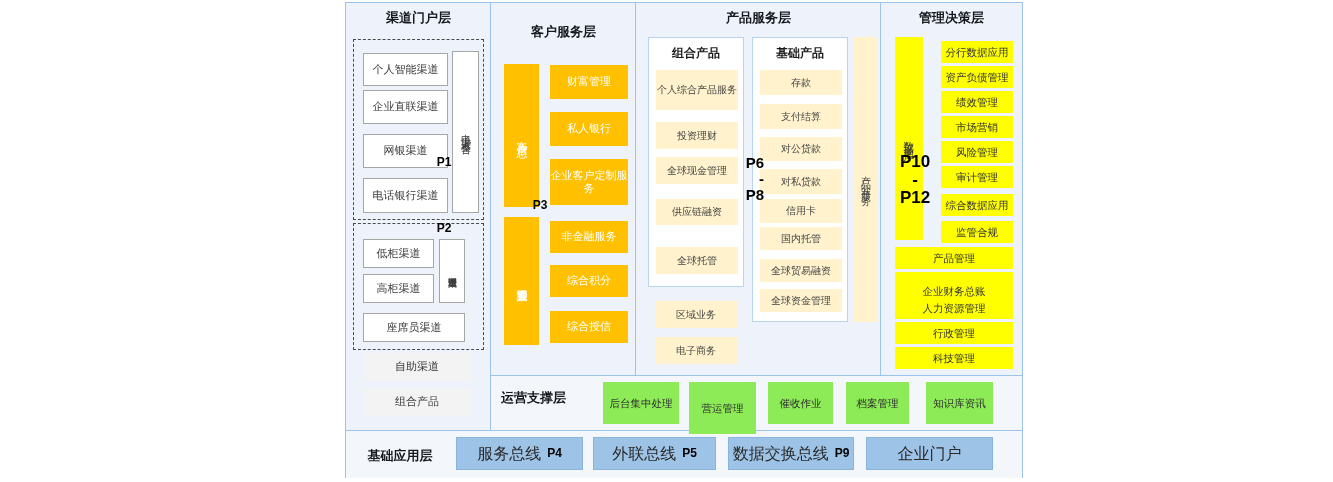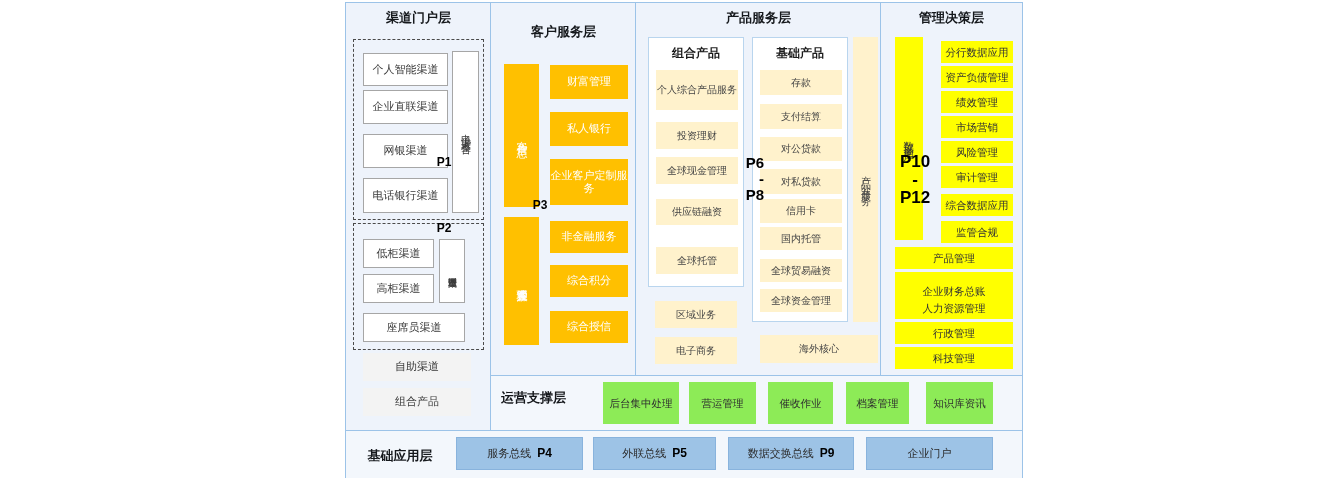--- a/index.html
+++ b/index.html
@@ -21,21 +21,21 @@
   .bbox{background:#9dc3e6;border:1px solid #88b3dd;color:#2a2a2a;}
   .panel{position:absolute;background:#fff;border:1px solid #b9d5ee;box-sizing:border-box;z-index:2;}
   .panel-h{position:absolute;top:7px;left:0;width:100%;text-align:center;font-weight:bold;
            font-size:12px;color:#1b1b1b;}
   .dash{position:absolute;border:1px dashed #4a4a4a;box-sizing:border-box;z-index:1;}
   .vtext{writing-mode:vertical-rl;text-orientation:upright;letter-spacing:2px;}
   .vtight{writing-mode:vertical-rl;text-orientation:upright;letter-spacing:0;font-size:9px;line-height:1;}
   .ptag{position:absolute;font-weight:bold;color:#000;z-index:6;text-align:center;
         font-size:12px;line-height:1.05;}
   .prange{display:flex;flex-direction:column;align-items:center;}
-  .buslabel{font-size:11px;color:#2a2a2a;}
+  .buslabel{font-size:16px;color:#2a2a2a;}
   .pbig{font-weight:bold;font-size:12px;color:#000;margin-left:6px;}
 </style>
 </head>
 <body>
 
 <div class="stage">
   <div class="diagram">
 
     <div class="sect" style="left:0;top:0;width:145px;height:427px;border-right:1px solid #9cc3e8;"></div>
     <div class="sect" style="left:145px;top:0;width:145px;height:372px;border-right:1px solid #9cc3e8;"></div>
@@ -91,21 +91,20 @@
       <div class="panel-h">基础产品</div>
       <div class="bx cbox" style="left:7px;top:32px;width:82px;height:25px;">存款</div>
       <div class="bx cbox" style="left:7px;top:66px;width:82px;height:25px;">支付结算</div>
       <div class="bx cbox" style="left:7px;top:99px;width:82px;height:24px;">对公贷款</div>
       <div class="bx cbox" style="left:7px;top:131px;width:82px;height:25px;">对私贷款</div>
       <div class="bx cbox" style="left:7px;top:161px;width:82px;height:24px;">信用卡</div>
       <div class="bx cbox" style="left:7px;top:189px;width:82px;height:23px;">国内托管</div>
       <div class="bx cbox" style="left:7px;top:221px;width:82px;height:23px;">全球贸易融资</div>
       <div class="bx cbox" style="left:7px;top:251px;width:82px;height:23px;">全球资金管理</div>
     </div>
-    <div class="bx cbox" style="left:414px;top:332px;width:118px;height:28px;">海外核心</div>
     <div class="bx cbox vtext" style="left:507px;top:34px;width:25px;height:285px;letter-spacing:4px;">产品公共服务</div>
 
     <div class="ptag prange" style="left:386px;top:152px;width:32px;font-size:15px;align-items:flex-end;">
       <span>P6</span>
       <span>-</span>
       <span>P8</span>
     </div>
 
     <div class="title" style="left:535px;top:6px;width:141px;">管理决策层</div>
     <div class="bx ybox vtext" style="left:549px;top:34px;width:28px;height:203px;letter-spacing:3px;">数据仓库</div>
@@ -123,21 +122,21 @@
     <div class="bx ybox" style="left:549px;top:319px;width:118px;height:22px;">行政管理</div>
     <div class="bx ybox" style="left:549px;top:344px;width:118px;height:22px;">科技管理</div>
     <div class="ptag prange" style="left:546px;top:150px;width:46px;font-size:17px;">
       <span>P10</span>
       <span>-</span>
       <span>P12</span>
     </div>
 
     <div class="title" style="left:155px;top:386px;width:80px;text-align:left;">运营支撑层</div>
     <div class="bx gbox" style="left:257px;top:379px;width:76px;height:42px;">后台集中处理</div>
-    <div class="bx gbox" style="left:343px;top:379px;width:67px;height:42px;">营运管理</div>
+    <div class="bx gbox" style="left:343px;top:379px;width:67px;height:52px;">营运管理</div>
     <div class="bx gbox" style="left:422px;top:379px;width:65px;height:42px;">催收作业</div>
     <div class="bx gbox" style="left:500px;top:379px;width:63px;height:42px;">档案管理</div>
     <div class="bx gbox" style="left:580px;top:379px;width:67px;height:42px;">知识库资讯</div>
 
     <div class="title" style="left:8px;top:444px;width:92px;">基础应用层</div>
     <div class="bx bbox" style="left:110px;top:434px;width:127px;height:33px;">
       <span class="buslabel">服务总线</span>
       <span class="pbig">P4</span>
     </div>
     <div class="bx bbox" style="left:247px;top:434px;width:123px;height:33px;">

